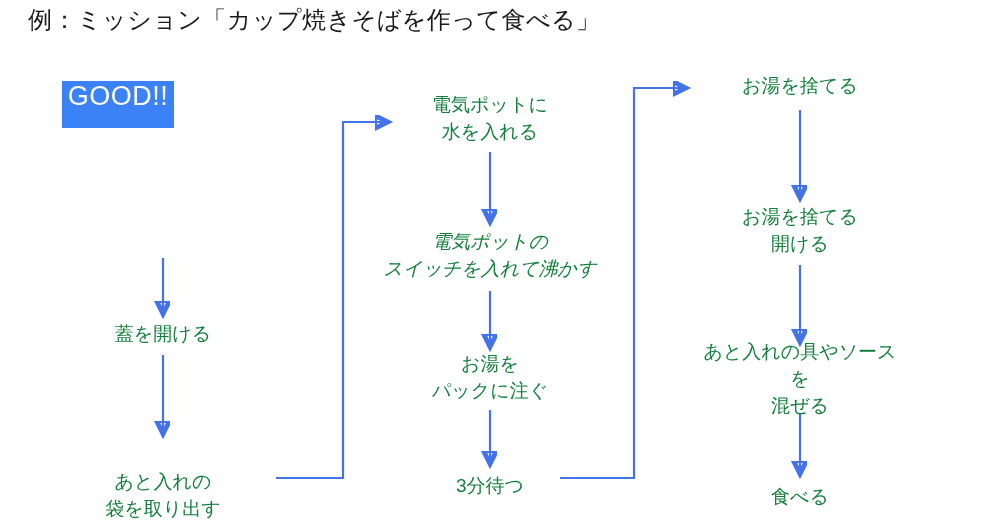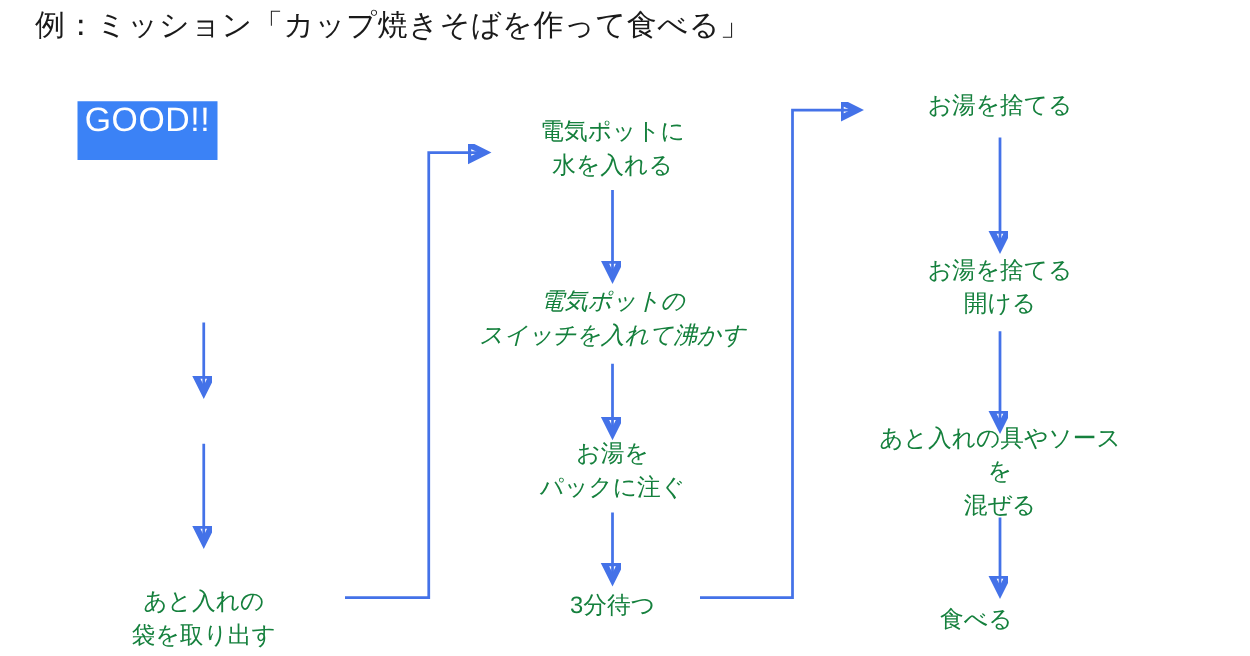--- a/index.html
+++ b/index.html
@@ -93,31 +93,32 @@
     <line x1="490" y1="291" x2="490" y2="345" marker-end="url(#ah)"></line>
     <line x1="490" y1="410" x2="490" y2="462" marker-end="url(#ah)"></line>
 
     <path d="M560,478 L634,478 L634,88 L684,88" marker-end="url(#ah)"></path>
 
     <line x1="800" y1="110" x2="800" y2="196" marker-end="url(#ah)"></line>
     <line x1="800" y1="265" x2="800" y2="340" marker-end="url(#ah)"></line>
     <line x1="800" y1="414" x2="800" y2="472" marker-end="url(#ah)"></line>
   </svg>
 
+  <div class="node" style="left:163px; top:334px;">蓋を開ける</div>
   <div class="node" style="left:163px; top:464px;margin-top:32px;">あと入れの
 袋を取り出す</div>
 
   <div class="node" style="left:490px; top:120px;font-family:Liberation Mono, monospace;">電気ポットに
 水を入れる</div>
   <div class="node" style="left:490px; top:256px;font-style:italic;">電気ポットの
 スイッチを入れて沸かす</div>
   <div class="node" style="left:490px; top:378px;">お湯を
 パックに注ぐ</div>
   <div class="node" style="left:490px; top:486px;">3分待つ</div>
 
   <div class="node" style="left:800px; top:86px;">お湯を捨てる</div>
   <div class="node" style="left:800px; top:231px;">お湯を捨てる
 開ける</div>
   <div class="node" style="left:800px; top:379px;">あと入れの具やソースを
 混ぜる</div>
-  <div class="node" style="left:781px; top:497px;">食べる</div>
+  <div class="node" style="left:800px; top:497px;">食べる</div>
 
 </div>
 
 </body></html>

